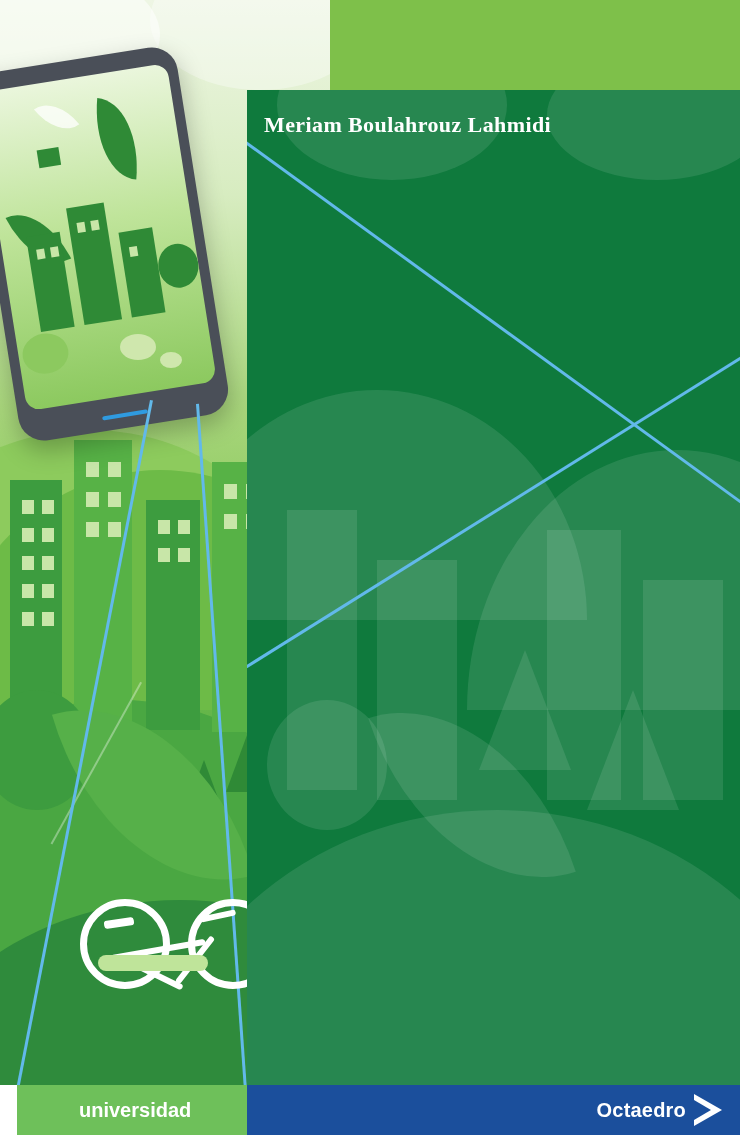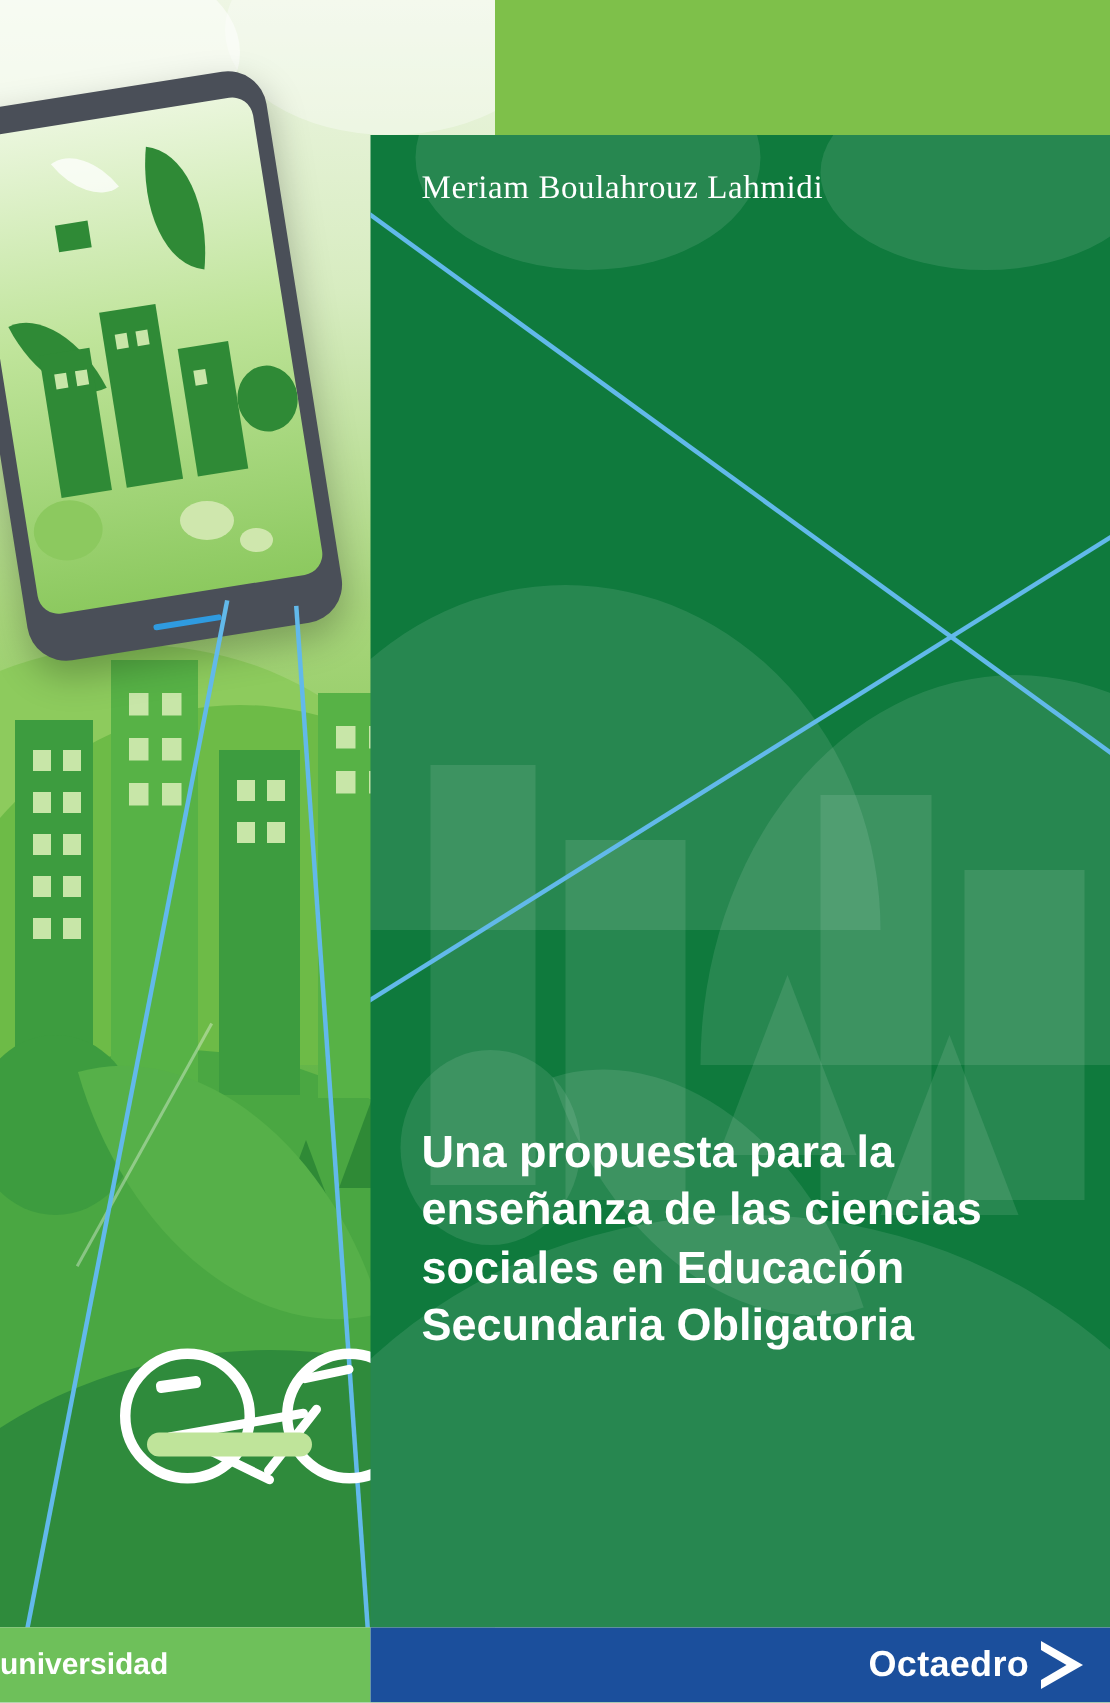--- a/index.html
+++ b/index.html
@@ -149,25 +149,25 @@
   .panel .ghost.leafshape { border-radius: 0 100% 0 100%; }
 
   .panel-line {
     position: absolute;
     background: #62b9ea;
     transform-origin: left center;
   }
 
   .author {
     position: absolute;
-    left: 34px; top: 22px;
+    left: 17px; top: 22px;
     width: 430px;
     color: #ffffff;
     font-family: "Liberation Serif", serif;
-    font-weight: normal;
+    font-weight: bold;
     font-size: 22px;
     letter-spacing: .4px;
   }
   .title {
     position: absolute;
     left: 34px; top: 92px;
     width: 440px;
     color: #ffffff;
     font-weight: bold;
     font-size: 50px;
@@ -186,45 +186,46 @@
 
   
   .footer {
     position: absolute;
     left: 0; bottom: 0;
     width: 740px; height: 50px;
     background: #ffffff;
   }
   .footer .collection {
     position: absolute;
-    left: 0; top: 0;
+    left: 17px; top: 0;
     width: 247px; height: 50px;
     background: #6ec05a;
     color: #ffffff;
     font-weight: bold;
     font-size: 20px;
     display: flex;
     align-items: center;
+    padding-left: 62px;
     box-sizing: border-box;
   }
   .footer .pubbar {
     position: absolute;
     left: 247px; top: 0;
     width: 493px; height: 50px;
     background: #1b4f9c;
     display: flex;
     align-items: center;
     justify-content: flex-end;
     padding-right: 18px;
     box-sizing: border-box;
   }
   .footer .pubname {
     color: #ffffff;
     font-weight: bold;
-    font-size: 24px;
+    font-size: 20px;
     letter-spacing: .2px;
     margin-right: 8px;
   }
   .footer .publogo {
     width: 0; height: 0;
     border-top: 16px solid transparent;
     border-bottom: 16px solid transparent;
     border-left: 28px solid #ffffff;
     position: relative;
   }
@@ -343,21 +344,20 @@
     <div class="ghost cone" style="left:232px; top:560px;"></div>
     <div class="ghost cone" style="left:340px; top:600px;"></div>
     <div class="ghost round" style="left:20px; top:610px; width:120px; height:130px;"></div>
     <div class="ghost leafshape" style="left:150px; top:600px; width:150px; height:210px; transform:rotate(-18deg);"></div>
     <div class="ghost hill" style="left:-100px; top:720px; width:700px; height:320px;"></div>
 
     <div class="panel-line" style="left:-30px; top:30px; width:900px; height:3px; transform: rotate(36deg);"></div>
     <div class="panel-line" style="left:-40px; top:600px; width:700px; height:3px; transform: rotate(-32deg);"></div>
 
     <div class="author">Meriam Boulahrouz Lahmidi</div>
-    <div class="subtitle">Una propuesta para la enseñanza de las ciencias sociales en Educación Secundaria Obligatoria</div>
   </div>
 
   <div class="footer">
     <div class="collection">universidad</div>
     <div class="pubbar">
       <div class="pubname">Octaedro</div>
       <div class="publogo"></div>
     </div>
   </div>
 </div>

